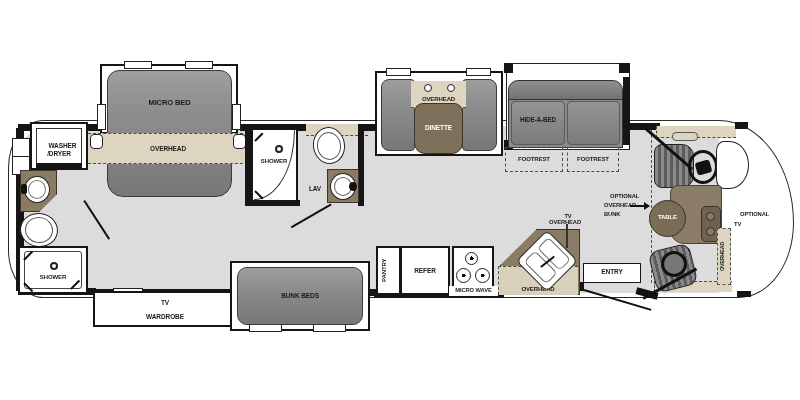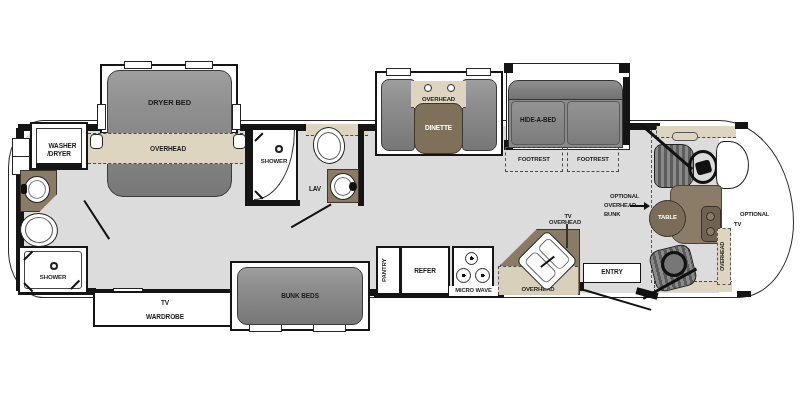--- a/index.html
+++ b/index.html
@@ -75,21 +75,21 @@
   <div class="line" style="left:24px;top:282px;width:12px;height:2.2px;transform:rotate(45deg);"></div>
   <div class="line" style="left:71px;top:288px;width:12px;height:2.2px;transform:rotate(-45deg);"></div>
   <div class="line" style="left:85px;top:200px;width:46px;height:2.4px;transform:rotate(57deg);transform-origin:left top;"></div>
 
   <div class="frame" style="left:100px;top:64px;width:138px;height:70px;"></div>
   <div class="win" style="left:124px;top:61px;width:28px;height:8px;"></div>
   <div class="win" style="left:185px;top:61px;width:28px;height:8px;"></div>
   <div class="win" style="left:97px;top:104px;width:9px;height:26px;"></div>
   <div class="win" style="left:232px;top:104px;width:9px;height:26px;"></div>
   <div class="abs gray-furn" style="left:107px;top:70px;width:125px;height:127px;border-radius:12px 12px 16px 16px;"></div>
-  <div class="lbl" style="left:107px;top:99px;width:125px;font-size:7.5px;">DRYER BED</div>
+  <div class="lbl" style="left:107px;top:99px;width:125px;font-size:7.5px;">MICRO BED</div>
   <div class="abs beige" style="left:88px;top:133px;width:160px;height:31px;border-top:1.4px dashed #4a4a4a;border-bottom:1.4px dashed #4a4a4a;"></div>
   <div class="lbl" style="left:88px;top:145px;width:160px;font-size:6.5px;">OVERHEAD</div>
   <div class="abs" style="left:90px;top:134px;width:13px;height:15px;background:#fff;border:1.4px solid #222;border-radius:4px;"></div>
   <div class="abs" style="left:233px;top:134px;width:13px;height:15px;background:#fff;border:1.4px solid #222;border-radius:4px;"></div>
 
   <div class="abs" style="left:93px;top:291px;width:144px;height:36px;background:#fff;border:2px solid #151515;"></div>
   <div class="lbl" style="left:93px;top:299px;width:144px;font-size:6.5px;">TV</div>
   <div class="lbl" style="left:93px;top:313px;width:144px;font-size:6.5px;">WARDROBE</div>
 
   <div class="wall" style="left:245px;top:124px;width:6px;height:82px;"></div>

